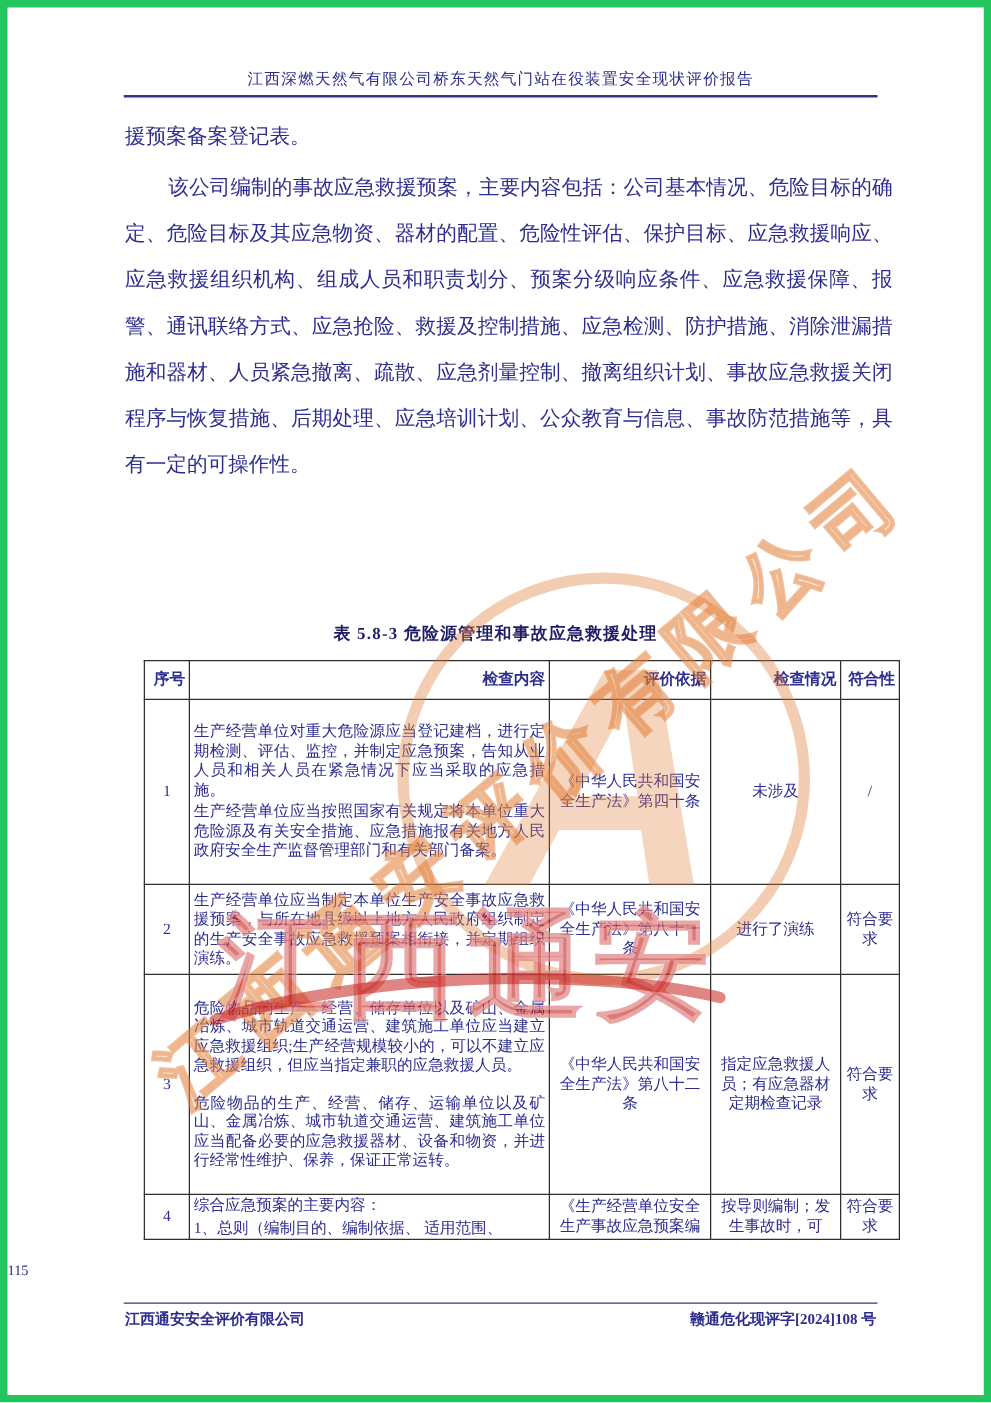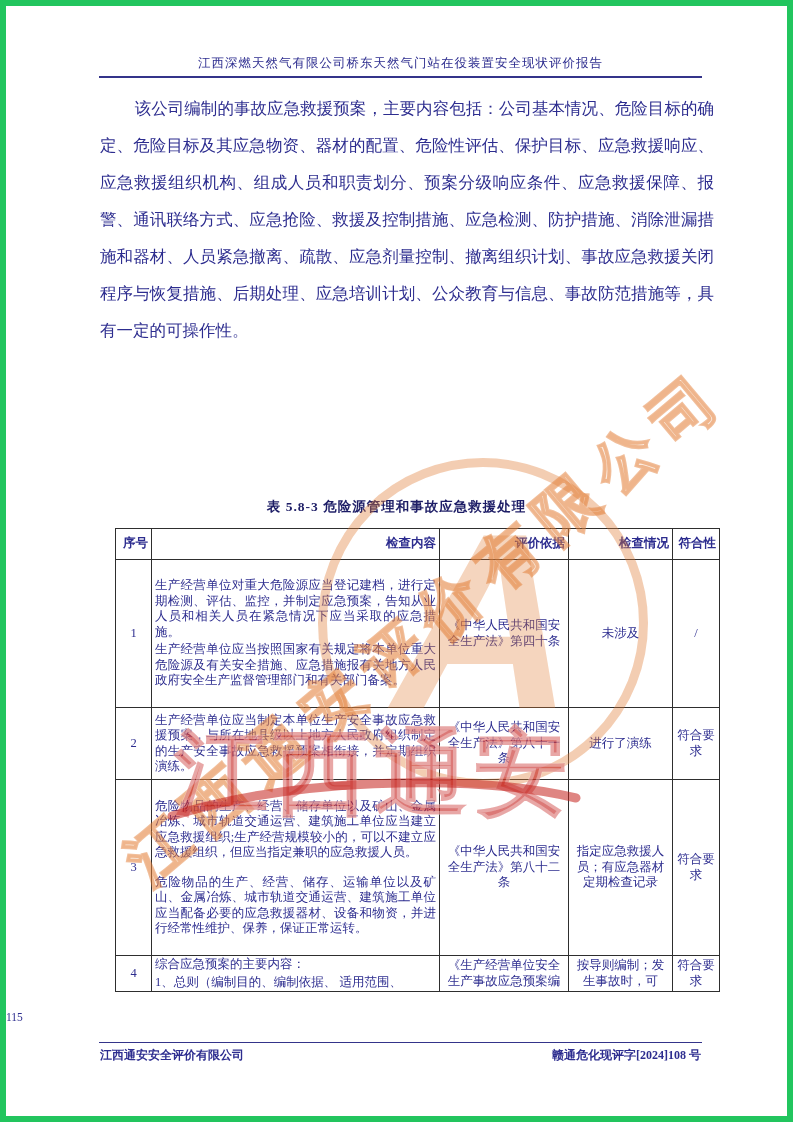--- a/index.html
+++ b/index.html
@@ -112,20 +112,21 @@
 <body>
 
 <div class="page">
 
   <div class="content-layer">
 
     <div class="header-title">江西深燃天然气有限公司桥东天然气门站在役装置安全现状评价报告</div>
     <div class="header-rule"></div>
 
     <div class="bodytext">
+      <p>援预案备案登记表。</p>
       <p class="indent">该公司编制的事故应急救援预案，主要内容包括：公司基本情况、危险目标的确定、危险目标及其应急物资、器材的配置、危险性评估、保护目标、应急救援响应、应急救援组织机构、组成人员和职责划分、预案分级响应条件、应急救援保障、报警、通讯联络方式、应急抢险、救援及控制措施、应急检测、防护措施、消除泄漏措施和器材、人员紧急撤离、疏散、应急剂量控制、撤离组织计划、事故应急救援关闭程序与恢复措施、后期处理、应急培训计划、公众教育与信息、事故防范措施等，具有一定的可操作性。</p>
     </div>
 
     <div class="table-caption">表 5.8-3  危险源管理和事故应急救援处理</div>
 
     <div class="table-wrap">
       <table class="checktable">
         <colgroup>
           <col class="col-no">
             <col class="col-content">

